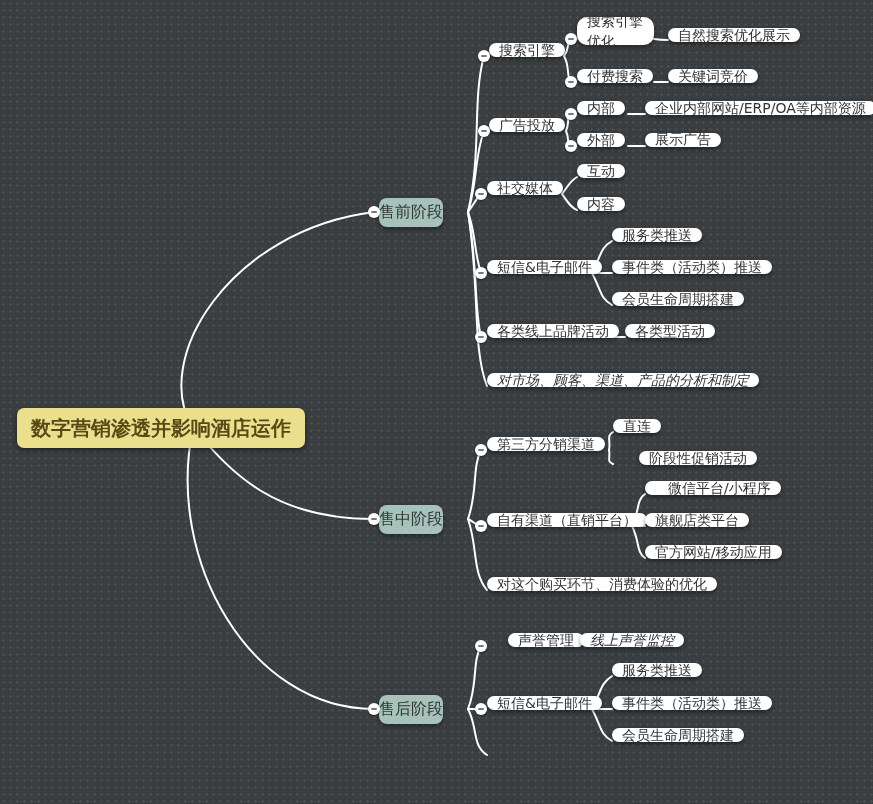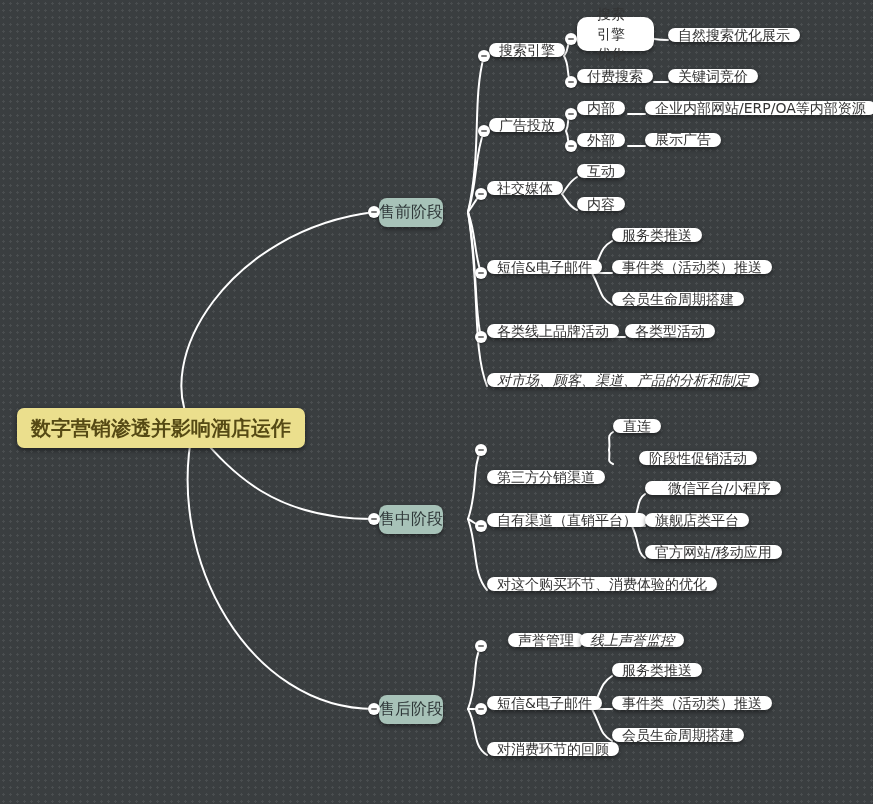--- a/index.html
+++ b/index.html
@@ -22,22 +22,22 @@
     position:absolute; z-index:2;
     background:#ffffff; color:#333333;
     font-size:14px; line-height:1;
     height:14px; display:flex; align-items:center;
     padding:0 10px; border-radius:10px;
     white-space:nowrap;
     box-shadow:0 2px 4px rgba(0,0,0,0.45);
     cursor:default;
   }
   .node.twoline{
-    white-space:normal; height:34px; width:77px;
-    line-height:20px; padding:2px 20px; align-items:center;
+    white-space:normal; height:28px; width:77px;
+    line-height:20px; padding:2px 10px; align-items:center;
   }
   .phase{
     position:absolute; z-index:2;
     background:#a7c2b8; color:#30393a;
     font-size:16px; height:29px; display:flex; align-items:center;
     padding:0 0; border-radius:8px; white-space:nowrap;
     box-shadow:0 2px 4px rgba(0,0,0,0.45);
   }
   .root{
     position:absolute; z-index:2; left:17px; top:408px;
@@ -131,40 +131,39 @@
   <div class="node" style="left:487px;top:260px;">短信&amp;电子邮件</div>
   <div class="node" style="left:612px;top:228px;">服务类推送</div>
   <div class="node" style="left:612px;top:260px;">事件类（活动类）推送</div>
   <div class="node" style="left:612px;top:292px;">会员生命周期搭建</div>
 
   <div class="node" style="left:487px;top:324px;">各类线上品牌活动</div>
   <div class="node" style="left:625px;top:324px;">各类型活动</div>
 
   <div class="node" style="left:487px;top:373px;font-style:italic;">对市场、顾客、渠道、产品的分析和制定</div>
 
-  <div class="node" style="left:487px;top:437px;margin-top:33px;">第三方分销渠道</div>
+  <div class="node" style="left:487px;top:437px;">第三方分销渠道</div>
   <div class="node" style="left:613px;top:419px;">直连</div>
   <div class="node" style="left:613px;top:451px;margin-left:26px;">阶段性促销活动</div>
 
   <div class="node" style="left:487px;top:513px;">自有渠道（直销平台）</div>
   <div class="node" style="left:645px;top:481px;padding-left:23px;">微信平台/小程序</div>
   <div class="node" style="left:645px;top:513px;">旗舰店类平台</div>
   <div class="node" style="left:645px;top:545px;">官方网站/移动应用</div>
 
   <div class="node" style="left:487px;top:577px;">对这个购买环节、消费体验的优化</div>
 
   <div class="node" style="left:487px;top:633px;margin-left:21px;">声誉管理</div>
   <div class="node" style="left:580px;top:633px;font-style:italic;">线上声誉监控</div>
 
   <div class="node" style="left:487px;top:696px;">短信&amp;电子邮件</div>
   <div class="node" style="left:612px;top:663px;">服务类推送</div>
   <div class="node" style="left:612px;top:696px;">事件类（活动类）推送</div>
   <div class="node" style="left:612px;top:728px;">会员生命周期搭建</div>
 
-  <div class="node" style="left:487px;top:742px;">对消费环节的回顾</div>
 
   <div class="collapse" style="left:368px;top:206px;">
       <span class="bar"></span>
     </div>
   <div class="collapse" style="left:368px;top:513px;">
       <span class="bar"></span>
     </div>
   <div class="collapse" style="left:368px;top:703px;">
       <span class="bar"></span>
     </div>

